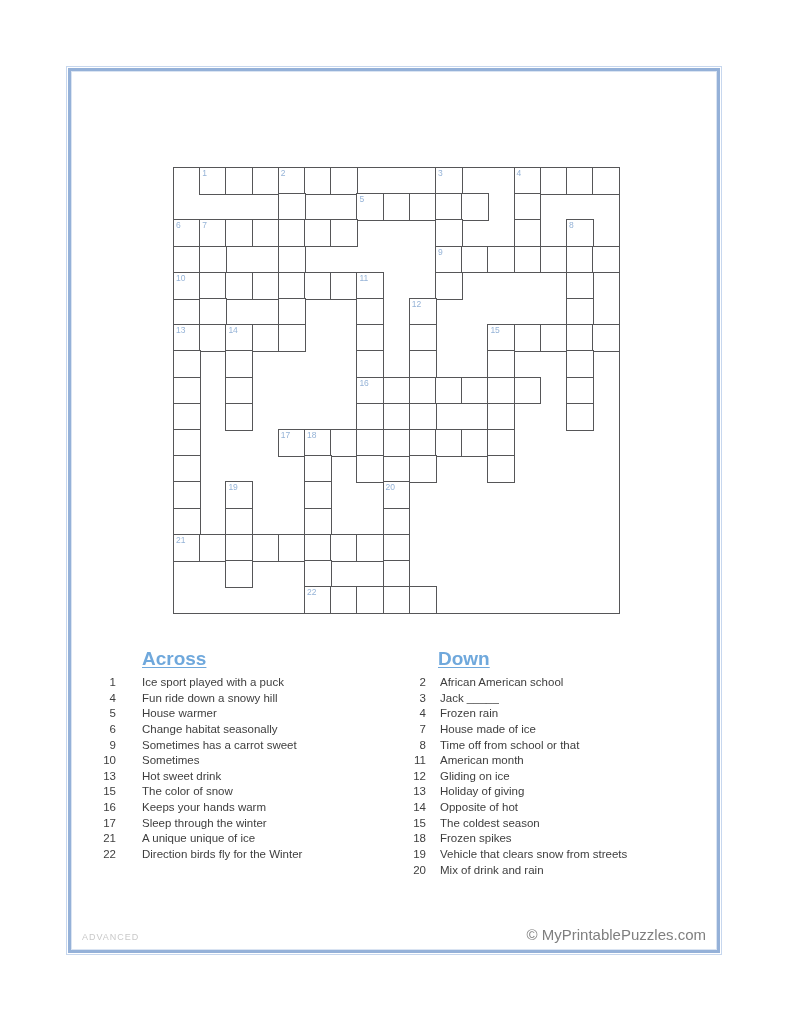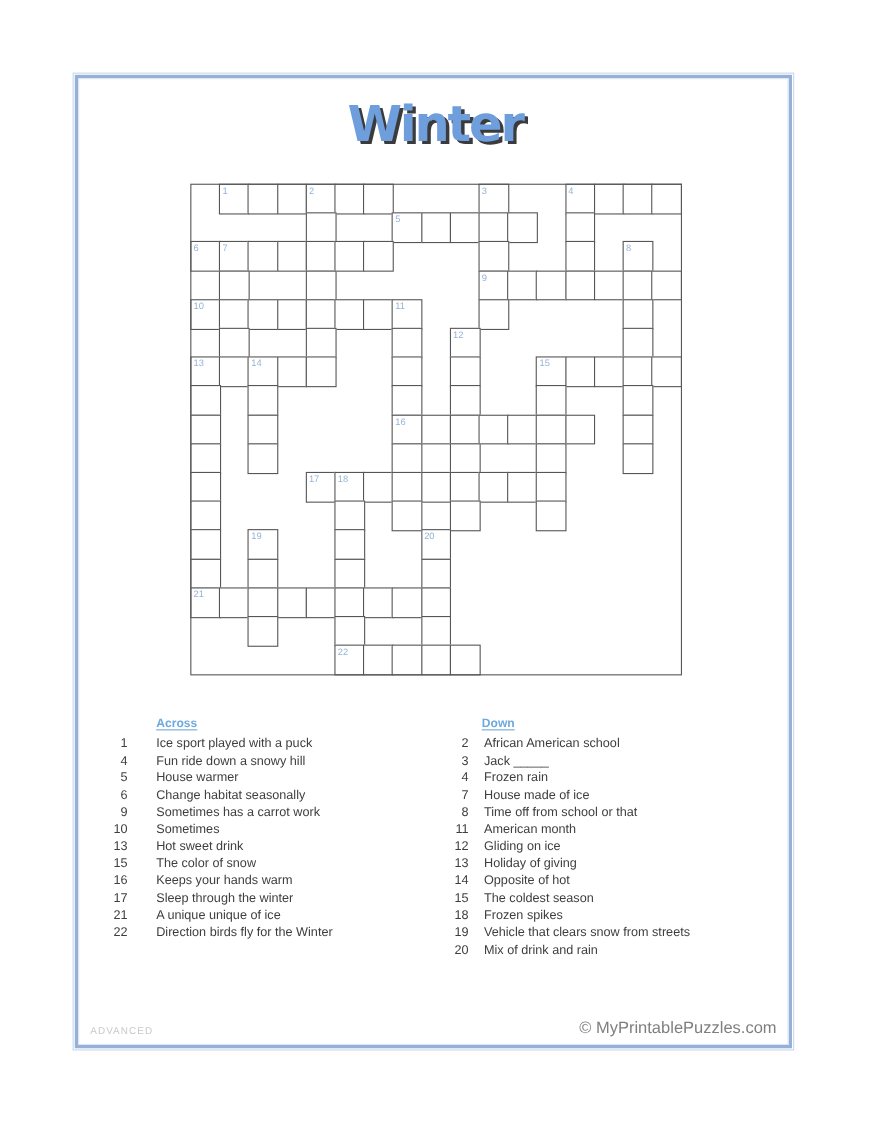--- a/index.html
+++ b/index.html
@@ -23,21 +23,21 @@
   .gridrect{position:absolute;left:0;top:0;width:447.1px;height:447.1px;
     border:1.7px solid var(--grid-line);box-sizing:border-box;z-index:3;pointer-events:none;}
   .cell{position:absolute;box-sizing:border-box;border:1.7px solid var(--grid-line);
     background:#fff;z-index:2;}
   .cellnum{position:absolute;left:2px;top:0px;font-size:8.5px;line-height:10px;
     color:var(--cell-number-blue);}
   
   .clues{position:absolute;top:648px;}
   .clues.across{left:82px;width:300px;}
   .clues.down{left:392px;width:330px;}
-  .clue-header{display:inline-block;font-size:11px;font-weight:bold;
+  .clue-header{display:inline-block;font-size:19px;font-weight:bold;
     color:var(--header-blue);text-decoration:underline;text-underline-offset:2px;margin-bottom:6px;}
   .across .clue-header{margin-left:60px;}
   .down .clue-header{margin-left:46px;}
   ul.clue-list{list-style:none;margin:0;padding:0;font-size:11.5px;color:var(--clue-text);}
   ul.clue-list li{display:flex;height:15.65px;align-items:baseline;}
   .cnum{width:34px;text-align:right;flex:0 0 auto;}
   .across .ctext{margin-left:26px;}
   .down .ctext{margin-left:14px;}
   
   .adv{position:absolute;left:82px;top:932px;font-size:9px;letter-spacing:1px;
@@ -48,21 +48,20 @@
 <body>
 
 <div class="page">
 
   <div class="frame">
     <div class="frame-mid">
       <div class="frame-inner"></div>
     </div>
   </div>
 
-  <div class="title">Winter</div>
 
   <div class="grid">
     <div class="cell" style="left: 26.2px; top: 0px; width: 27.9px; height: 27.9px;">
         <span class="cellnum">1</span>
       </div>
       <div class="cell" style="left: 52.4px; top: 0px; width: 27.9px; height: 27.9px;"></div>
       <div class="cell" style="left: 78.6px; top: 0px; width: 27.9px; height: 27.9px;"></div>
       <div class="cell" style="left: 104.8px; top: 0px; width: 27.9px; height: 27.9px;">
         <span class="cellnum">2</span>
       </div>
@@ -245,21 +244,21 @@
         <li>
           <span class="cnum">5</span>
           <span class="ctext">House warmer</span>
         </li>
         <li>
           <span class="cnum">6</span>
           <span class="ctext">Change habitat seasonally</span>
         </li>
         <li>
           <span class="cnum">9</span>
-          <span class="ctext">Sometimes has a carrot work</span>
+          <span class="ctext">Sometimes has a carrot sweet</span>
         </li>
         <li>
           <span class="cnum">10</span>
           <span class="ctext">Sometimes</span>
         </li>
         <li>
           <span class="cnum">13</span>
           <span class="ctext">Hot sweet drink</span>
         </li>
         <li>

